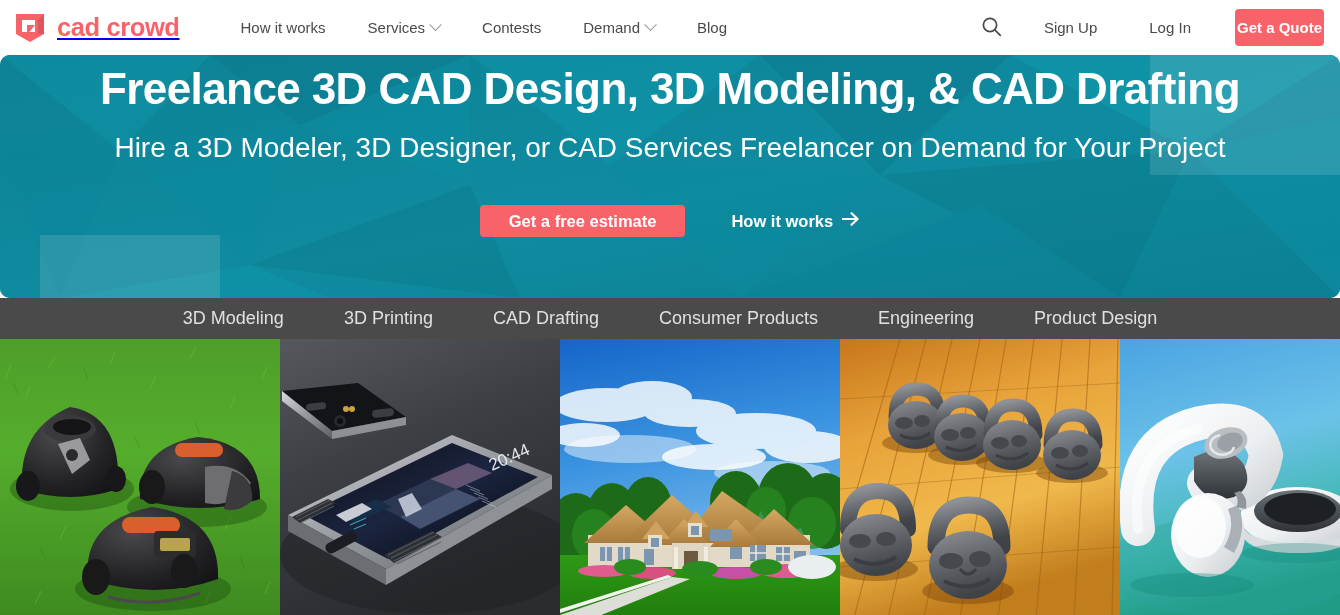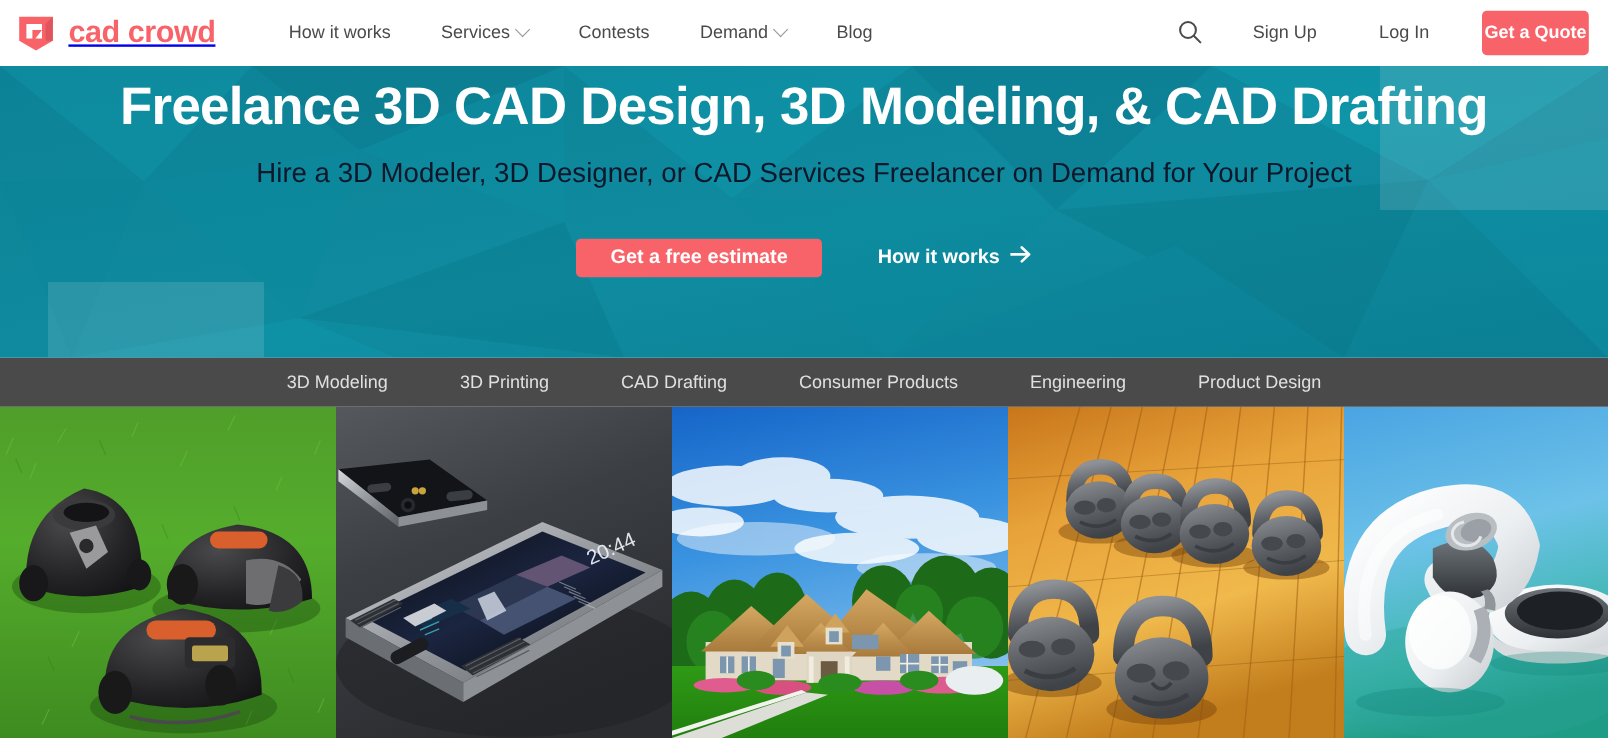--- a/index.html
+++ b/index.html
@@ -83,20 +83,21 @@
     white-space:nowrap;
     font-family:"Liberation Sans", sans-serif;
   }
 
   
   .hero {
     height:243px;
     position:relative;
     overflow:hidden;
     background:#0f8a9e;
+    border-radius:10px;
   }
   .hero-bg { position:absolute; inset:0; }
   .hero-inner {
     position:relative;
     z-index:2;
     height:100%;
     display:flex;
     flex-direction:column;
     align-items:center;
     padding-top:7px;
@@ -104,22 +105,22 @@
   .hero h1 {
     color:#ffffff;
     font-size:44px;
     font-weight:bold;
     letter-spacing:-0.6px;
     line-height:1.22;
     text-align:center;
     white-space:nowrap;
   }
   .hero h2 {
-    color:#0f172a;
-    font-size:23px;
+    color:#ffffff;
+    font-size:28px;
     font-weight:normal;
     line-height:1.3;
     margin-top:14px;
     text-align:center;
     white-space:nowrap;
   }
   .cta-row {
     margin-top:39px;
     display:flex;
     align-items:center;
@@ -149,21 +150,21 @@
   .catbar {
     height:41px;
     background:#4a4a4a;
     display:flex;
     align-items:center;
     justify-content:center;
     gap:0;
   }
   .catbar a {
     color:#e2e0de;
-    font-size:15px;
+    font-size:18px;
     text-decoration:none;
     padding:0 30px;
     white-space:nowrap;
     font-family:"Liberation Sans", sans-serif;
   }
 
   
   .gallery {
     display:flex;
     height:279px;

